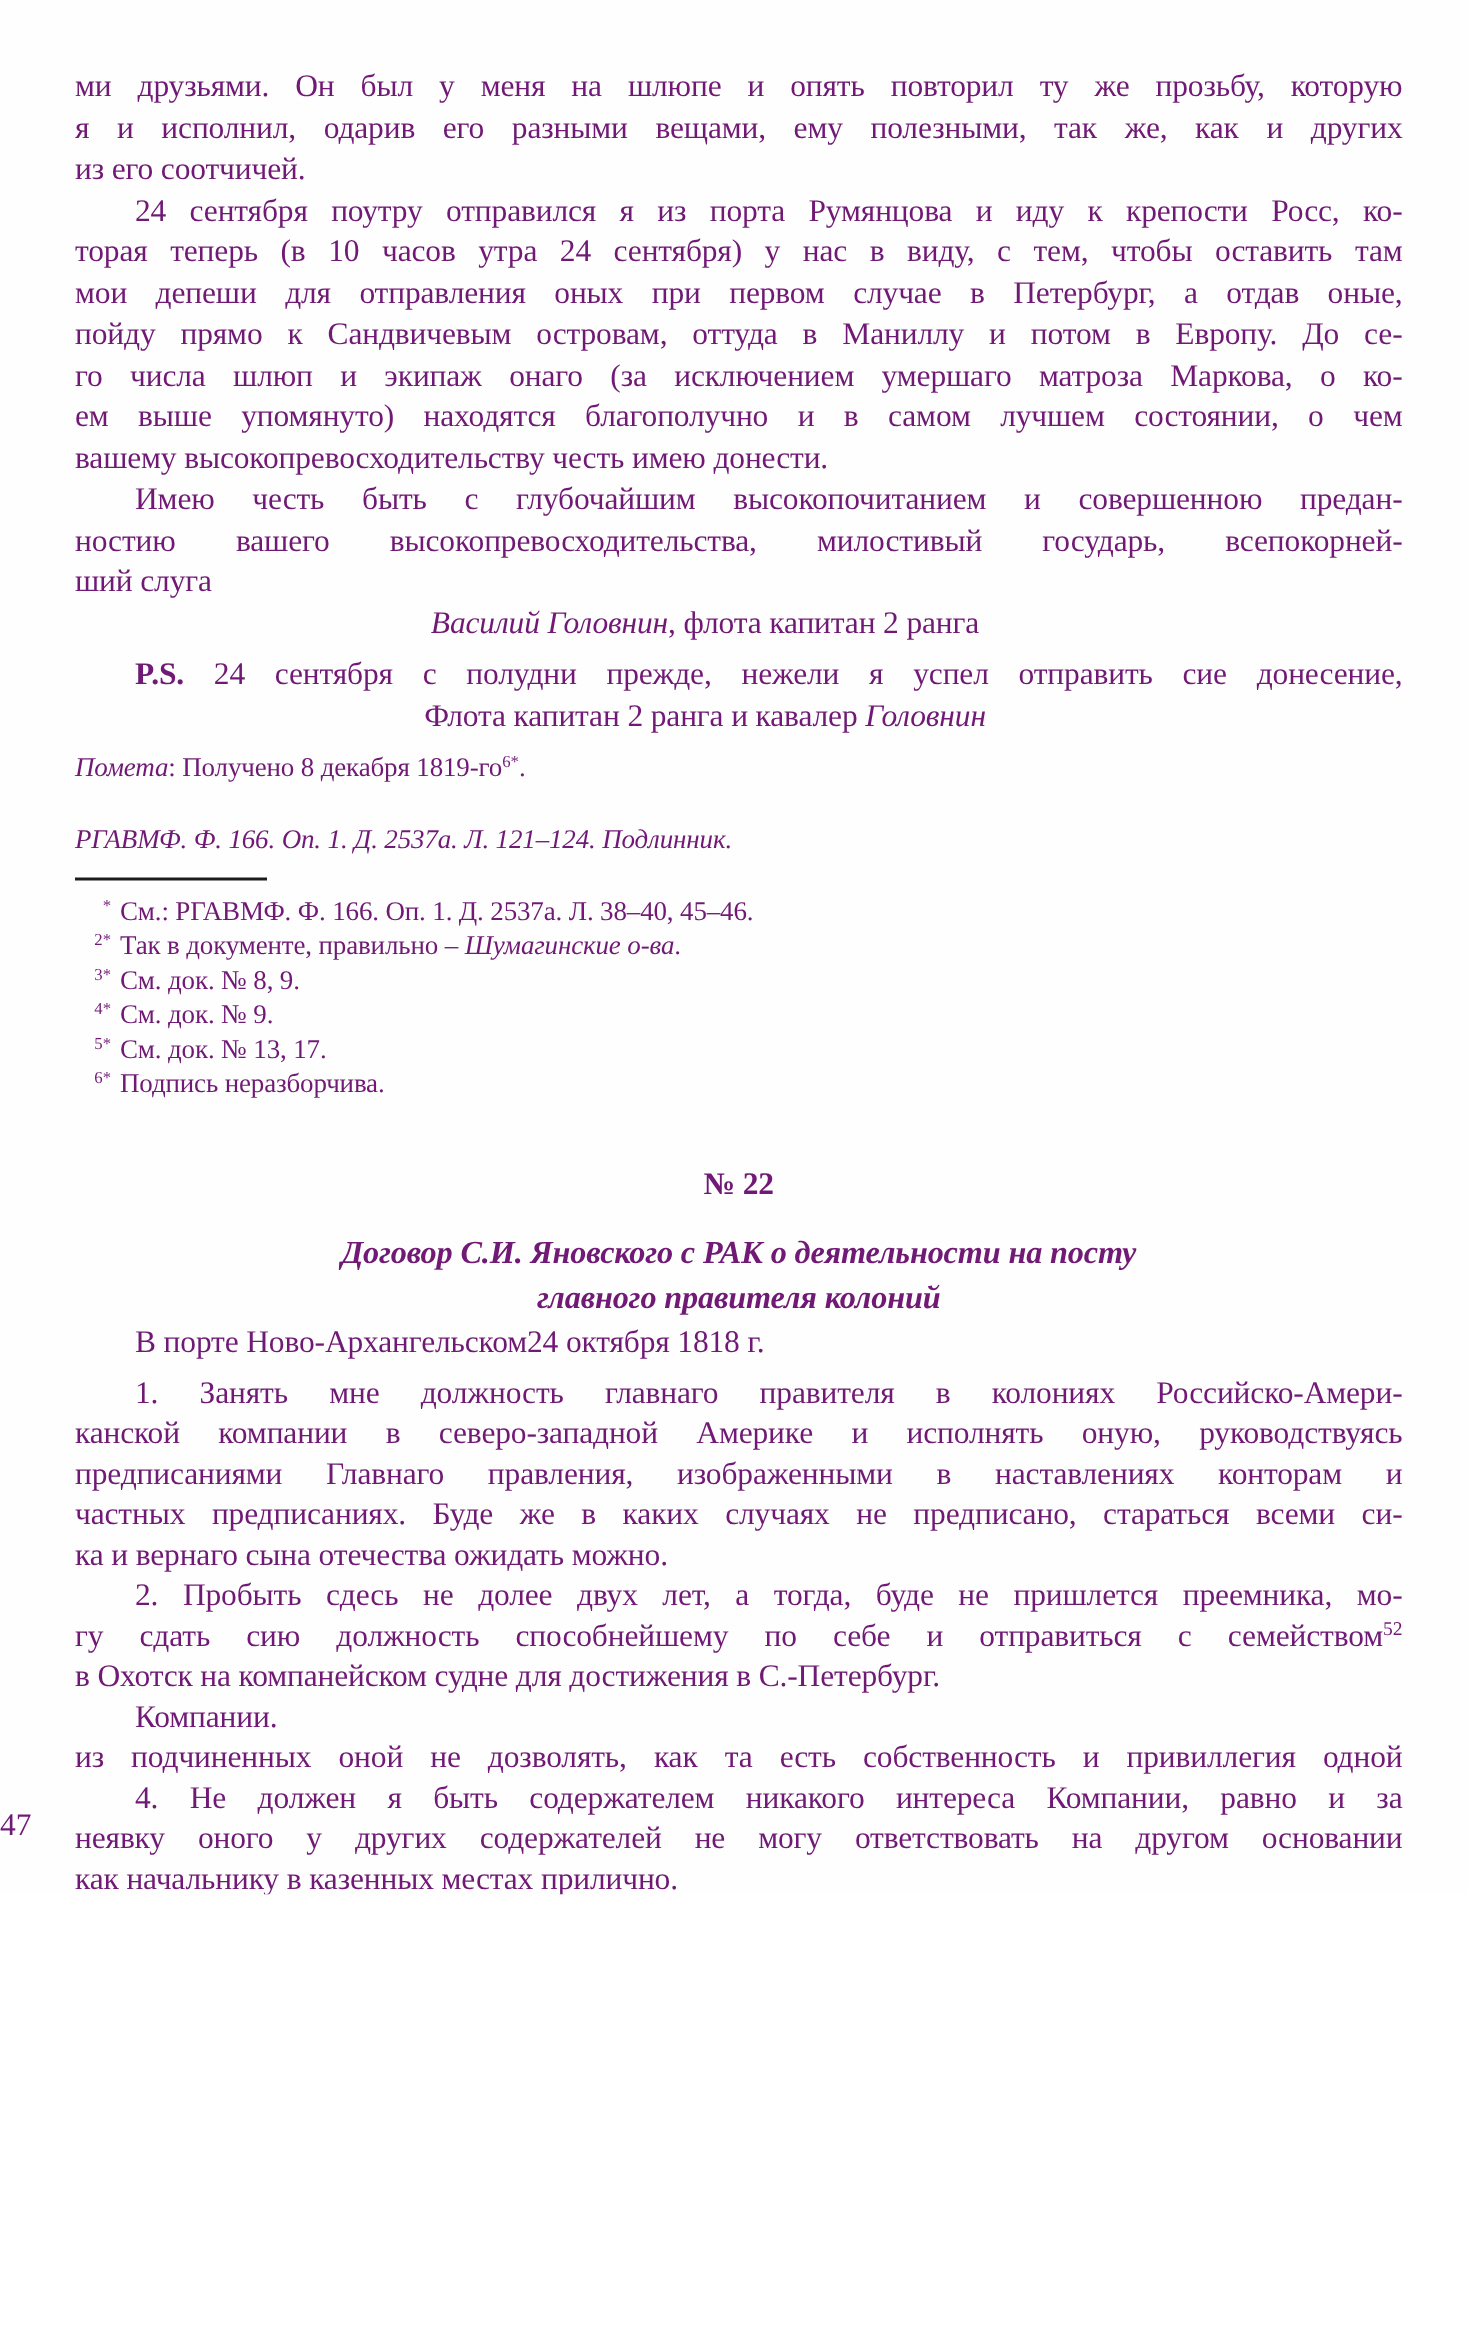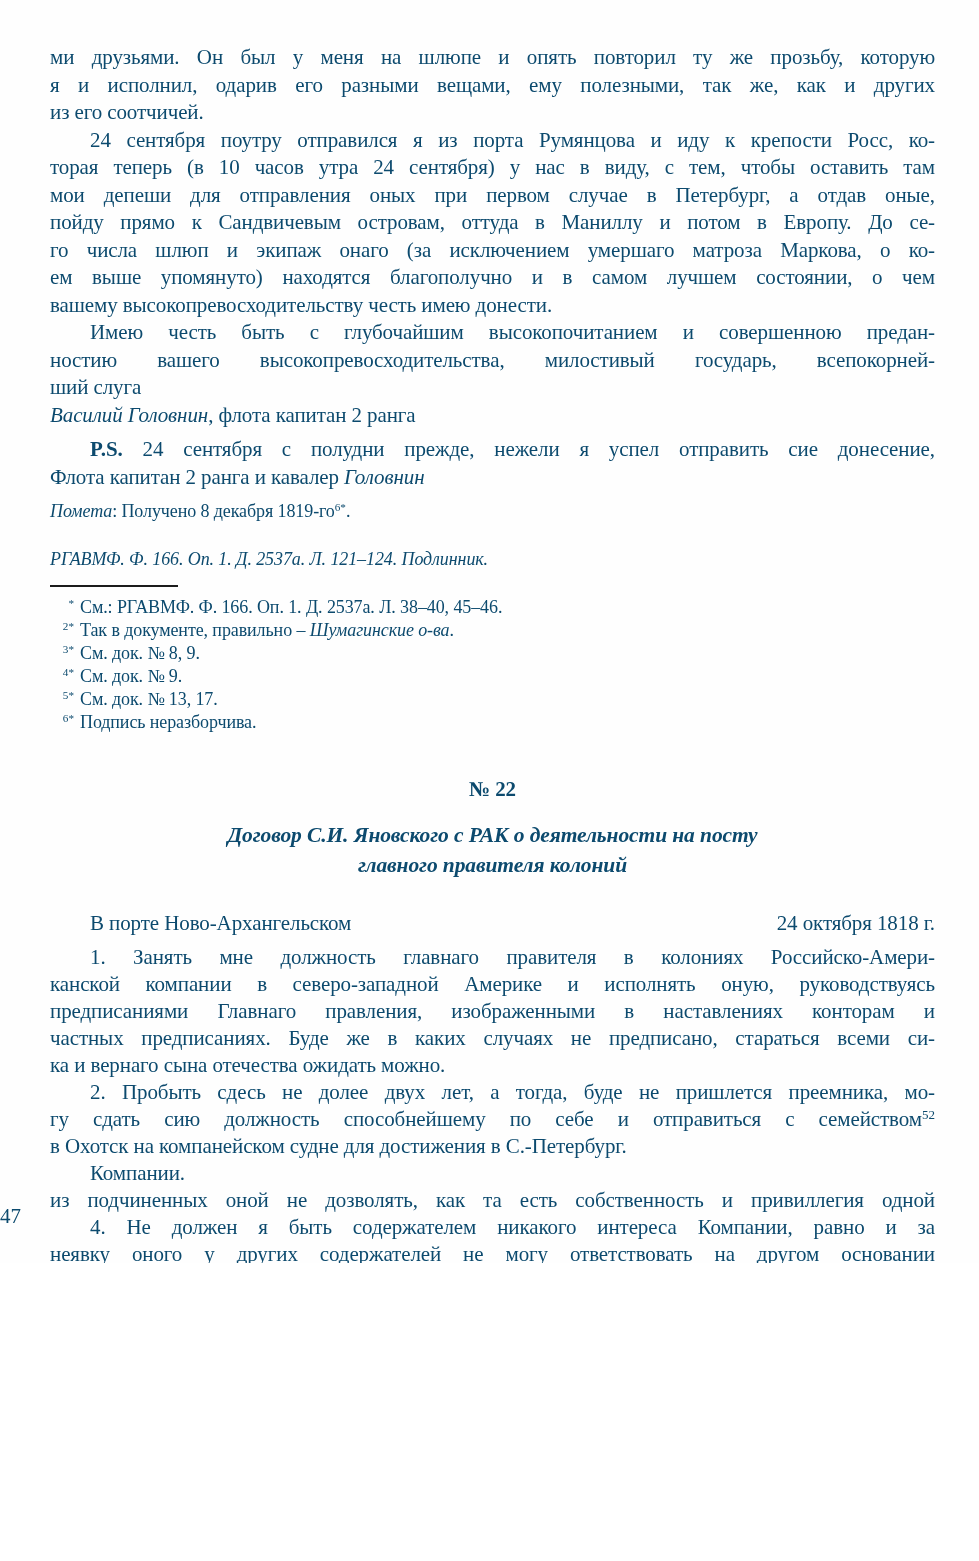--- a/index.html
+++ b/index.html
@@ -2,49 +2,49 @@
 <html><head>
 <meta charset="utf-8">
 <style>
   * { margin: 0; padding: 0; box-sizing: border-box; }
   html, body { background: #ffffff; }
   .page {
     position: relative;
     width: 979px;
     height: 1263px;
     background: #fefefe;
-    color: #0c4a6e;
+    color: #701a75;
     font-family: "Liberation Serif", serif;
     padding: 44px 44px 0 50px;
     overflow: hidden;
   }
   .body-text { font-size: 21px; line-height: 27.5px; letter-spacing: -0.1px; }
   .line { text-align: justify; text-align-last: justify; }
   .line-last { text-align-last: left; }
   .para .line:first-child { text-indent: 40px; }
   .para.no-indent .line:first-child { text-indent: 0; }
   sup {
     font-size: 0.62em; line-height: 0; vertical-align: baseline;
     position: relative; top: -0.5em; letter-spacing: 0;
   }
   .italic { font-style: italic; }
   .bold { font-weight: bold; font-family: Liberation Serif, serif; }
-  .signature { text-align: left; padding-right: 45px; }
+  .signature { text-align: center; padding-right: 45px; }
   .ps { margin-top: 7px; }
   .pometa { margin-top: 9px; font-size: 18px; line-height: 22px; }
   .archive { margin-top: 26px; font-size: 18px; line-height: 22px; font-style: italic; }
   .fn-rule { margin-top: 15px; width: 128px; border-top: 2.5px solid #1c1c1c; }
   .footnotes { margin-top: 9px; font-size: 18px; line-height: 23px; }
   .fn-row { display: flex; }
   .fn-marker { flex: 0 0 30px; text-align: right; padding-right: 6px; }
   .fn-text { flex: 1; }
   .doc-number { margin-top: 42px; text-align: center; font-weight: bold; font-size: 21px; line-height: 27px; }
   .doc-title { margin-top: 17px; font-weight: bold; font-style: italic; font-size: 21.5px; line-height: 30px; }
   .center-lines .line { text-align: center; text-align-last: center; text-indent: 0 !important; }
-  .dateline { margin-top: 30px; display: flex; justify-content: space-between; padding-left: 40px; font-size: 21px; line-height: 27.5px; }
+  .dateline { margin-top: 1px; display: flex; justify-content: flex-start; padding-left: 40px; font-size: 21px; line-height: 27.5px; }
   .items { margin-top: 6px; }
   .items .line { line-height: 27px; }
   .page-number { position: absolute; bottom: 34px; left: 0; width: 100%; text-align: left; font-size: 21px; }
 </style>
 </head>
 <body>
 
 <div class="page">
   <div class="body-text">
 

